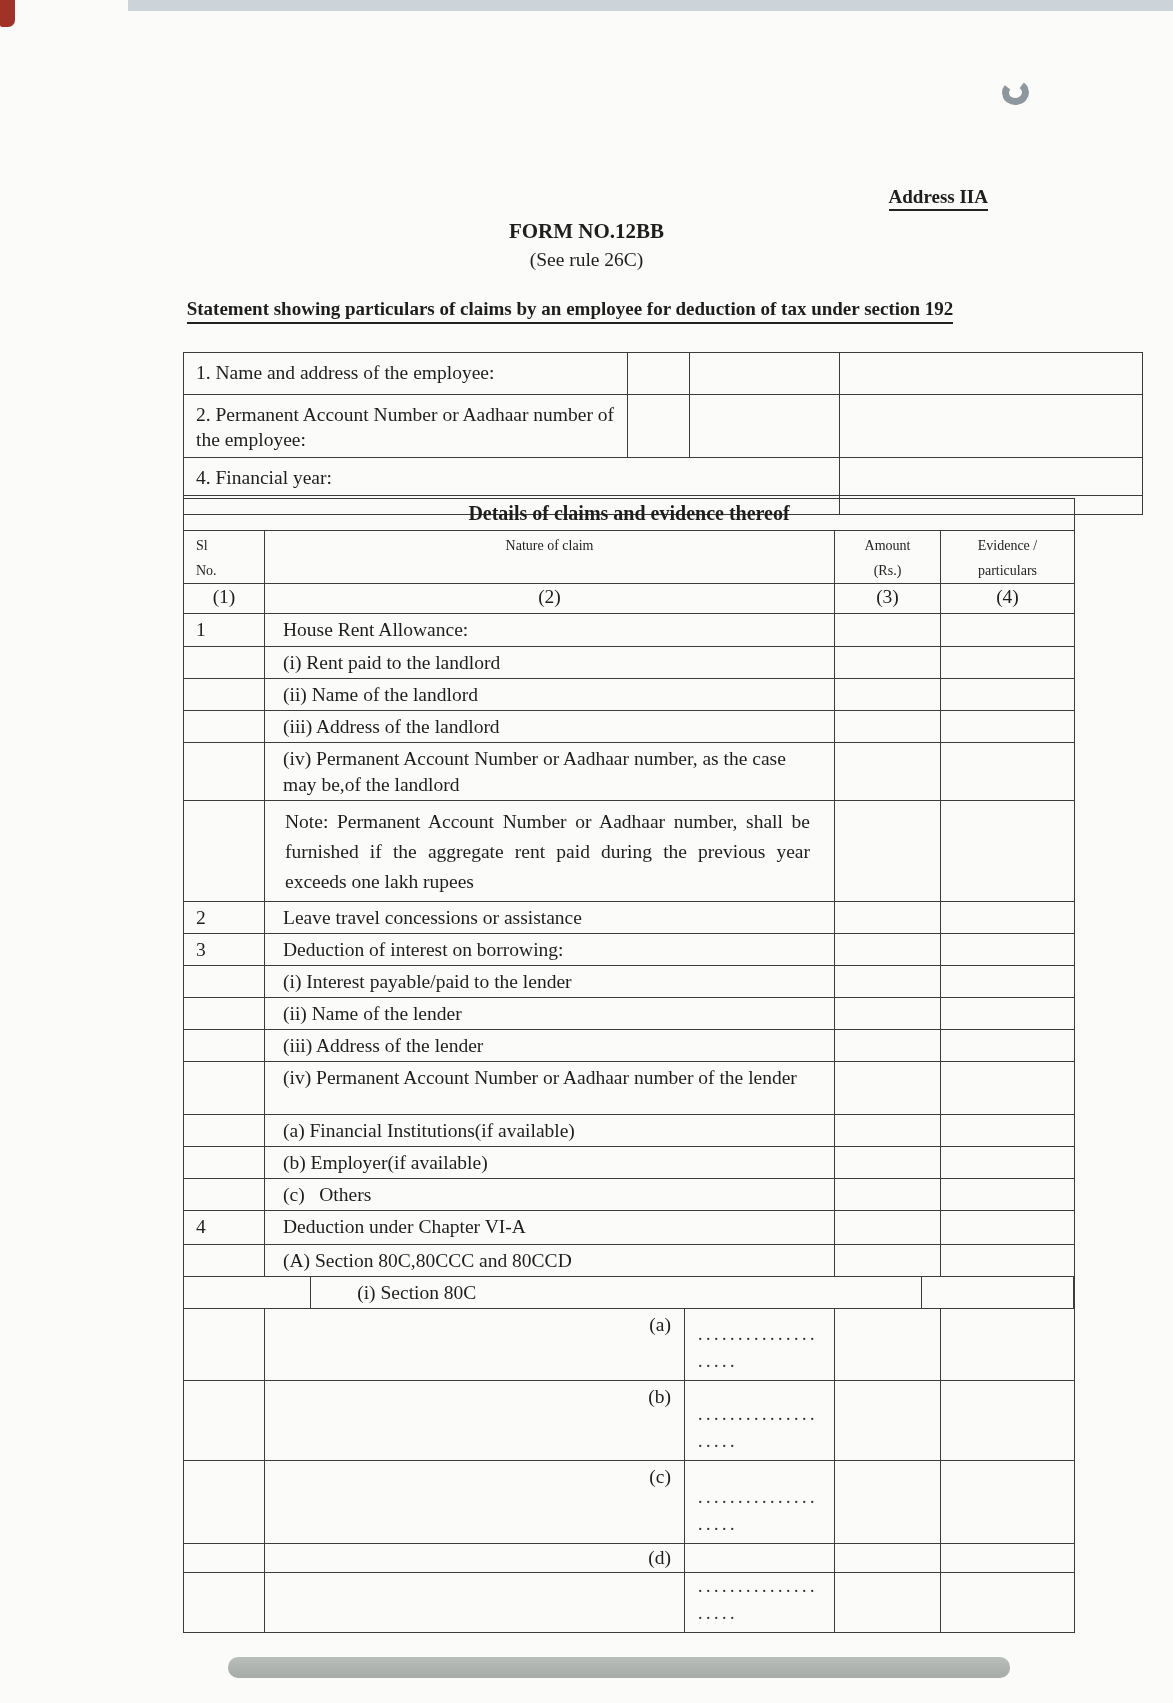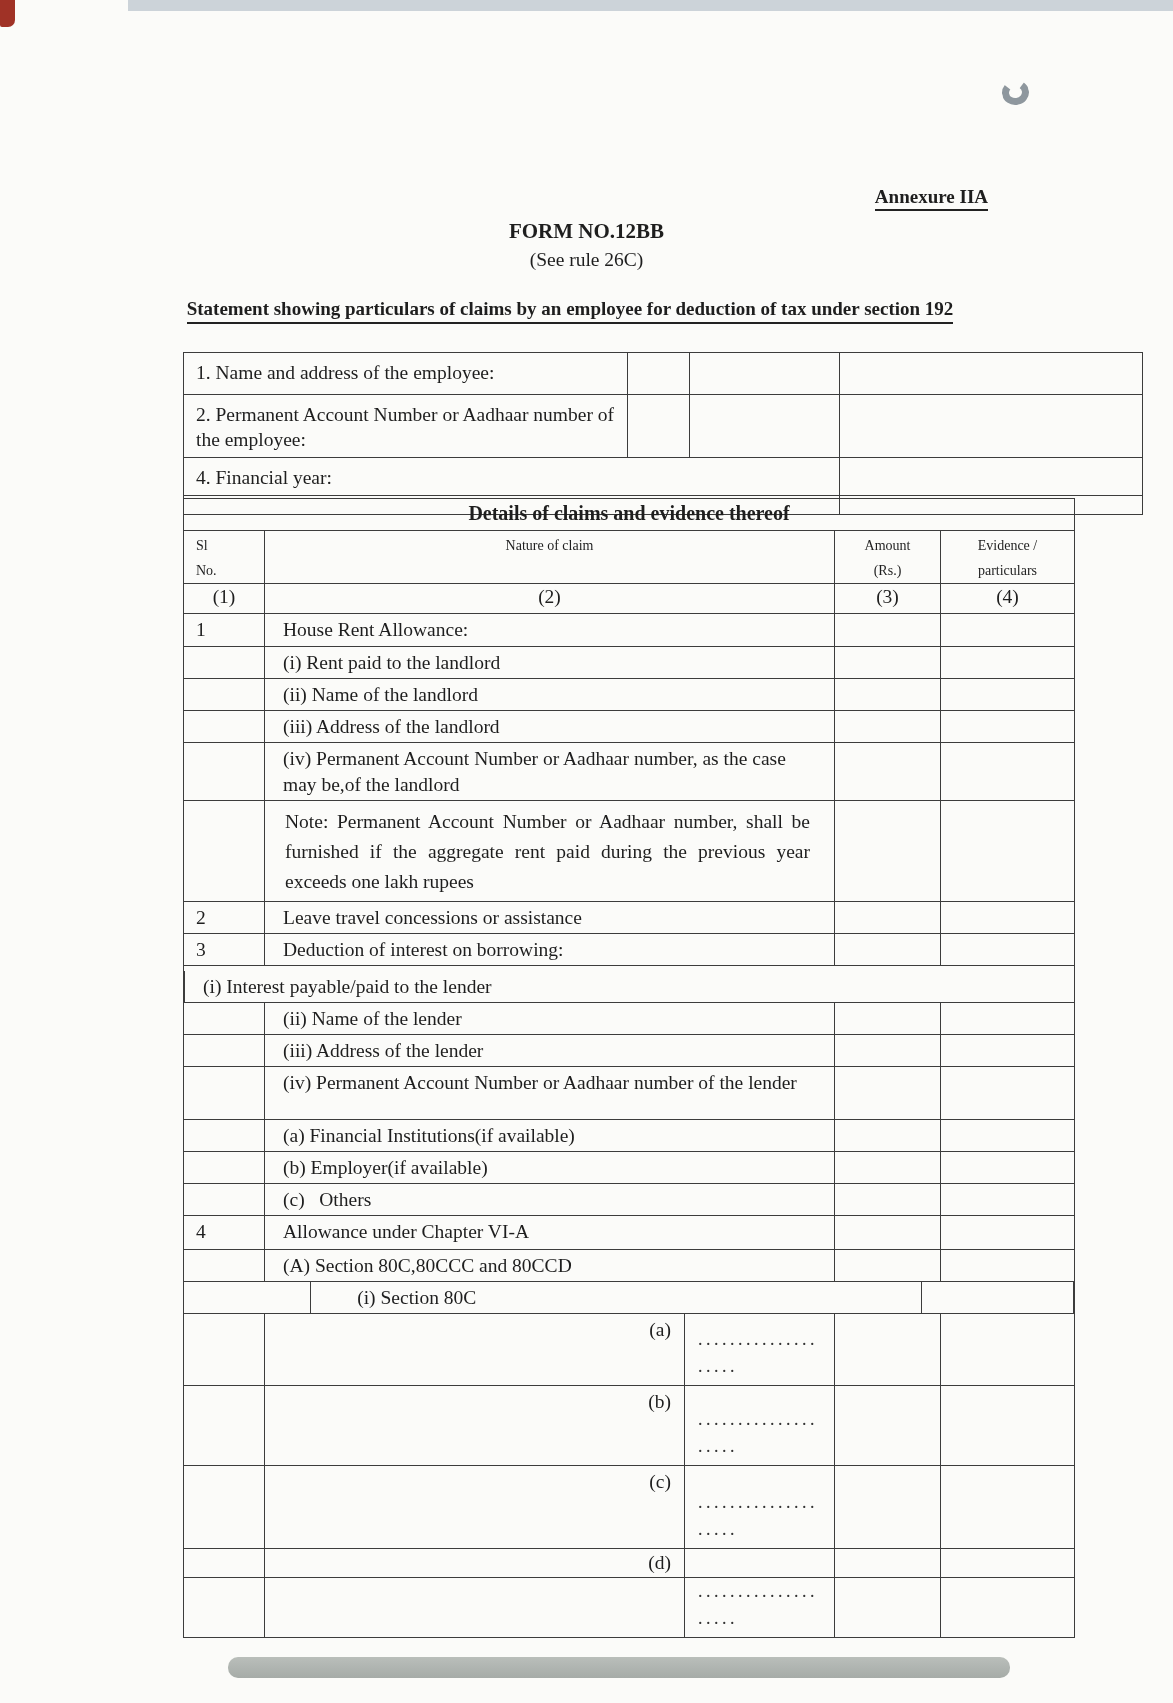--- a/index.html
+++ b/index.html
@@ -74,21 +74,21 @@
 </head>
 <body>
 
 <div class="page">
 
   <div class="top-strip"></div>
   <div class="corner-mark"></div>
   <div class="smudge"></div>
   <div class="bottom-band"></div>
 
-  <div class="annexure">Annexure IIA</div>
+  <div class="annexure">Address IIA</div>
   <div class="form-no">FORM NO.12BB</div>
   <div class="see-rule">(See rule 26C)</div>
   <div class="stmt-title">
     <span>Statement showing particulars of claims by an employee for deduction of tax under section 192</span>
   </div>
 
   <div class="etable">
     <div class="erow r1">
       <div class="e-label">1. Name and address of the employee:</div>
       <div class="e-cell e-c1"></div>
@@ -178,21 +178,21 @@
           <div class="c-nature">Leave travel concessions or assistance</div>
           <div class="c-amt"></div>
           <div class="c-evd"></div>
         </div>
         <div class="crow item" style="min-height: 31px;">
           <div class="c-sl">3</div>
           <div class="c-nature">Deduction of interest on borrowing:</div>
           <div class="c-amt"></div>
           <div class="c-evd"></div>
         </div>
-        <div class="crow sub" style="min-height: 30px; flex-direction: column;">
+        <div class="crow sub" style="min-height: 30px;">
           <div class="c-sl"></div>
           <div class="c-nature">(i) Interest payable/paid to the lender</div>
           <div class="c-amt"></div>
           <div class="c-evd"></div>
         </div>
         <div class="crow sub" style="min-height: 30px;">
           <div class="c-sl"></div>
           <div class="c-nature">(ii) Name of the lender</div>
           <div class="c-amt"></div>
           <div class="c-evd"></div>
@@ -222,21 +222,21 @@
           <div class="c-evd"></div>
         </div>
         <div class="crow sub" style="min-height: 28px;">
           <div class="c-sl"></div>
           <div class="c-nature">(c)&nbsp;&nbsp; Others</div>
           <div class="c-amt"></div>
           <div class="c-evd"></div>
         </div>
         <div class="crow item" style="min-height: 34px;">
           <div class="c-sl">4</div>
-          <div class="c-nature">Allowance under Chapter VI-A</div>
+          <div class="c-nature">Deduction under Chapter VI-A</div>
           <div class="c-amt"></div>
           <div class="c-evd"></div>
         </div>
         <div class="crow sub" style="min-height: 31px;">
           <div class="c-sl"></div>
           <div class="c-nature">(A) Section 80C,80CCC and 80CCD</div>
           <div class="c-amt"></div>
           <div class="c-evd"></div>
         </div>
         <div class="crow sub2" style="min-height: 32px; gap: 47px;">

